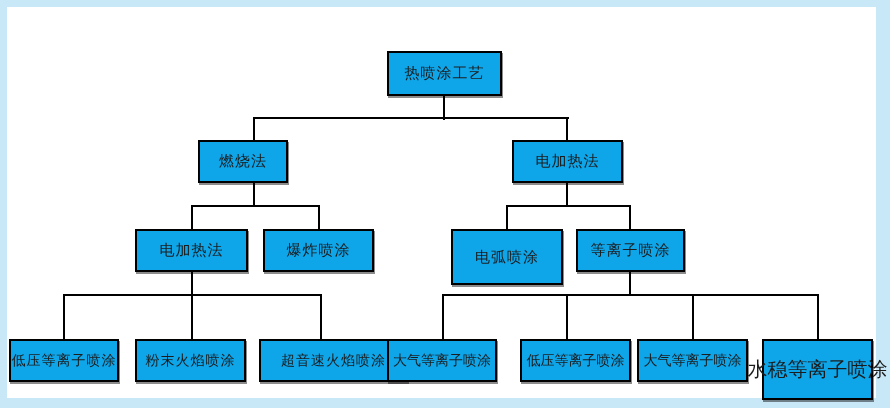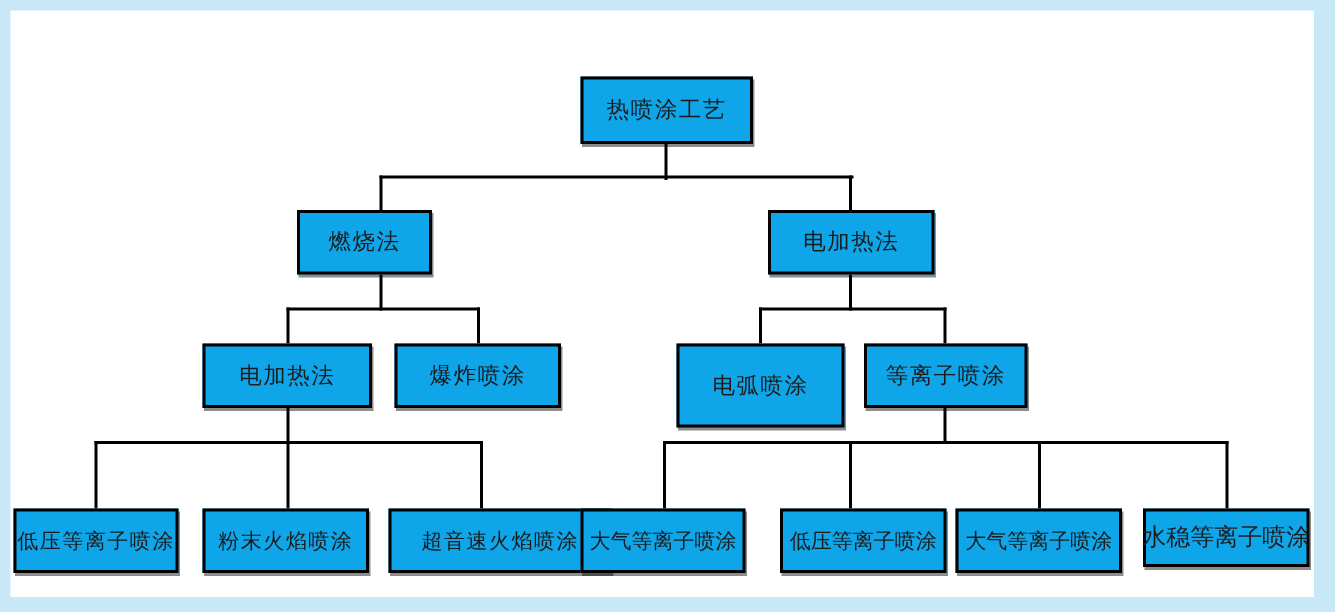--- a/index.html
+++ b/index.html
@@ -46,21 +46,21 @@
   #n-flame       { left: 135px; top: 229px; width: 113px; height: 43px; }
   #n-detonation  { left: 263px; top: 229px; width: 111px; height: 43px; }
   #n-arc         { left: 451px; top: 229px; width: 112px; height: 56px; }
   #n-plasma      { left: 576px; top: 229px; width: 109px; height: 43px; }
   #n-wire        { left:   9px; top: 339px; width: 110px; height: 43px; font-size: 14px; }
   #n-powder      { left: 135px; top: 339px; width: 111px; height: 43px; font-size: 14px; font-family: Liberation Serif, serif; }
   #n-hvof        { left: 259px; top: 339px; width: 149px; height: 43px; font-size: 14px; }
   #n-atmos       { left: 387px; top: 339px; width: 110px; height: 43px; font-size: 14px; letter-spacing: 0; }
   #n-lowp        { left: 520px; top: 339px; width: 111px; height: 43px; font-size: 14px; letter-spacing: 0; }
   #n-induction   { left: 637px; top: 339px; width: 111px; height: 43px; font-size: 14px; letter-spacing: 0; }
-  #n-water       { left: 762px; top: 339px; width: 111px; height: 39px; font-size: 16px; letter-spacing: 0; }
+  #n-water       { left: 762px; top: 339px; width: 111px; height: 61px; font-size: 20px; letter-spacing: 0; }
 </style>
 </head>
 <body>
 
 <div class="canvas"></div>
 
 <div class="vl" style="left:443px; top:96px;  height:24px;"></div>
 <div class="hl" style="left:253px; top:117px; width:316px;"></div>
 <div class="vl" style="left:253px; top:117px; height:23px;"></div>
 <div class="vl" style="left:566px; top:117px; height:23px;"></div>

